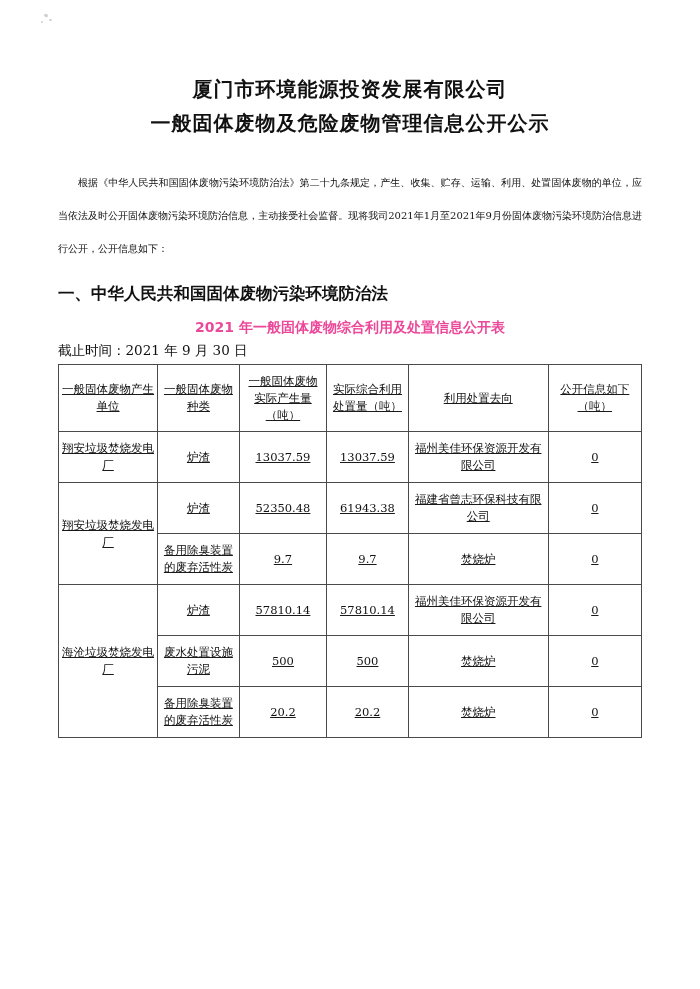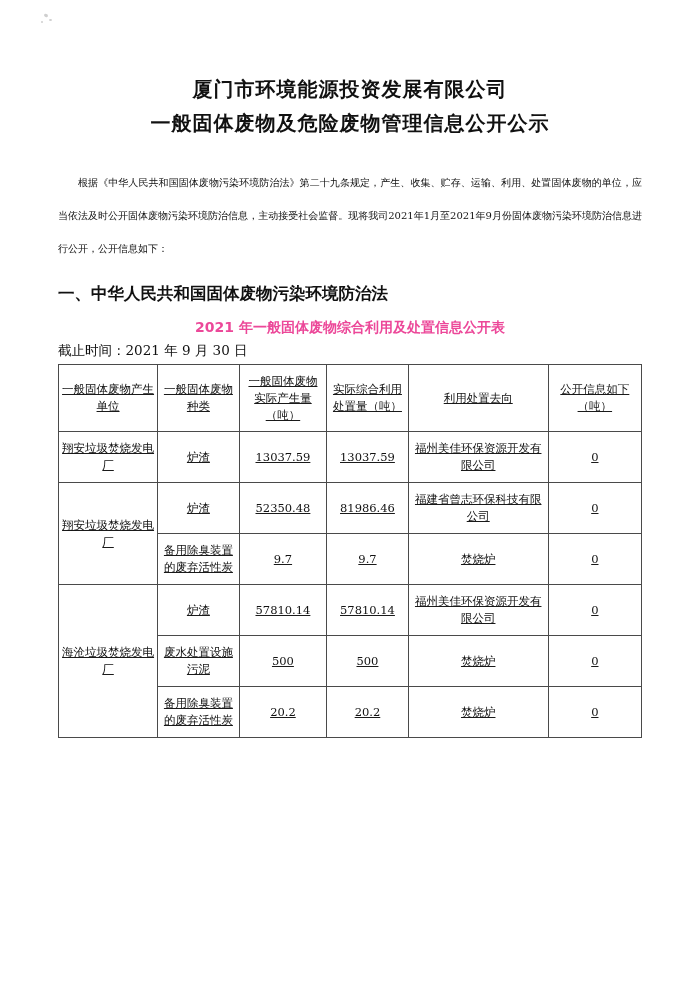--- a/index.html
+++ b/index.html
@@ -162,21 +162,21 @@
         <td>炉渣</td>
         <td class="num-cell">13037.59</td>
         <td class="num-cell">13037.59</td>
         <td>福州美佳环保资源开发有限公司</td>
         <td class="num-cell">0</td>
       </tr>
       <tr>
         <td rowspan="2">翔安垃圾焚烧发电厂</td>
         <td>炉渣</td>
         <td class="num-cell">52350.48</td>
-        <td class="num-cell">81986.46</td>
+        <td class="num-cell">61943.38</td>
         <td>福建省曾志环保科技有限公司</td>
         <td class="num-cell">0</td>
       </tr>
       <tr>
         <td>备用除臭装置的废弃活性炭</td>
         <td class="num-cell">9.7</td>
         <td class="num-cell">9.7</td>
         <td>焚烧炉</td>
         <td class="num-cell">0</td>
       </tr>

